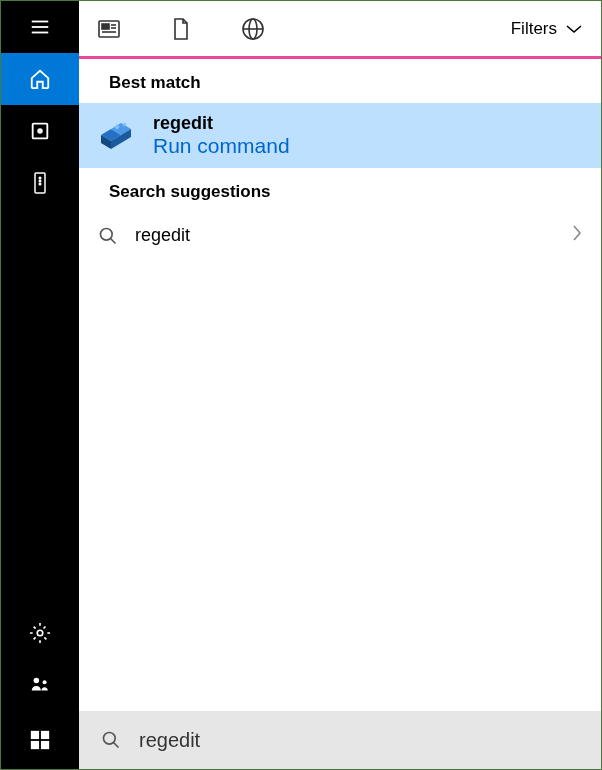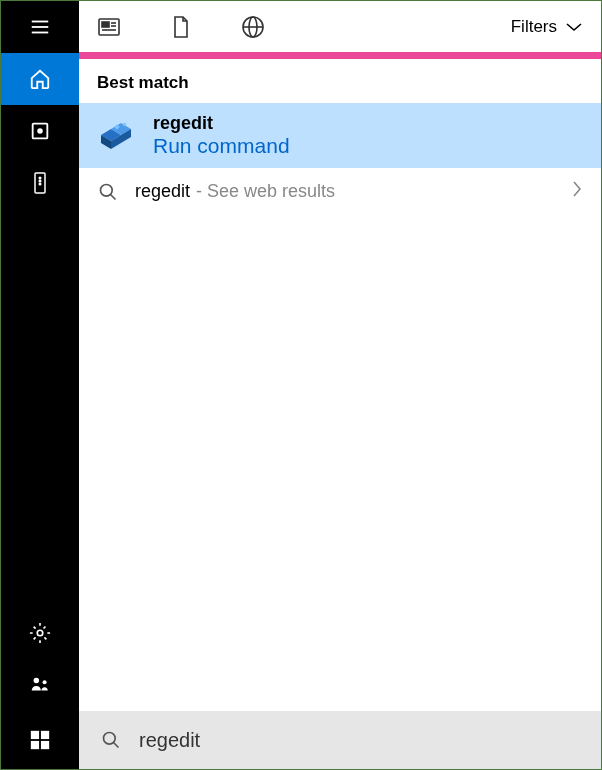--- a/index.html
+++ b/index.html
@@ -44,38 +44,39 @@
       flex: 1;
       display: flex;
       flex-direction: column;
       position: relative;
     }
     .top-bar {
       height: 58px;
       display: flex;
       align-items: center;
       padding: 0 18px;
-      border-bottom: 7px solid #ec4899;
+      border-bottom: 3px solid #ec4899;
     }
     .top-icons { display: flex; gap: 48px; align-items: center; color: #333; }
     .top-icon { width: 24px; height: 24px; display: flex; align-items: center; justify-content: center; cursor: pointer; }
     .filters {
       margin-left: auto;
       display: flex;
       align-items: center;
       gap: 8px;
       font-size: 17px;
       color: #000;
       cursor: pointer;
     }
     .section-header {
       padding: 14px 18px 10px 18px;
       font-weight: 600;
       font-size: 17px;
       color: #000;
+      margin-left: 12px;
     }
     .result-row {
       display: flex;
       align-items: center;
       padding: 10px 18px;
       cursor: pointer;
     }
     .result-row.selected {
       background: #bde0ff;
     }
@@ -237,30 +238,30 @@
             <rect x="22" y="0" width="3" height="3" fill="#7ec0ff" transform="rotate(45 23.5 1.5)"></rect>
           </g>
         </svg>
     </div>
     <div class="result-text">
       <div class="result-title">regedit</div>
       <div class="result-subtitle">Run command</div>
     </div>
   </div>
 
+  <div class="section-header">Search suggestions</div>
 
   <div class="suggestion-row">
     <div class="suggestion-icon">
       <svg width="20" height="20" viewBox="0 0 24 24" fill="none" stroke="#555" stroke-width="2">
           <circle cx="10" cy="10" r="7"></circle>
           <line x1="21" y1="21" x2="15" y2="15"></line>
         </svg>
     </div>
     <span class="suggestion-text">regedit</span>
-    <span class="suggestion-text suggestion-hint">- See web results</span>
     <span class="suggestion-arrow">
       <svg width="12" height="18" viewBox="0 0 12 18" fill="none" stroke="#888" stroke-width="1.6">
           <polyline points="3,2 9,9 3,16"></polyline>
         </svg>
     </span>
   </div>
 
   <div class="search-bar">
     <svg width="20" height="20" viewBox="0 0 24 24" fill="none" stroke="#555" stroke-width="2">
         <circle cx="10" cy="10" r="7"></circle>

